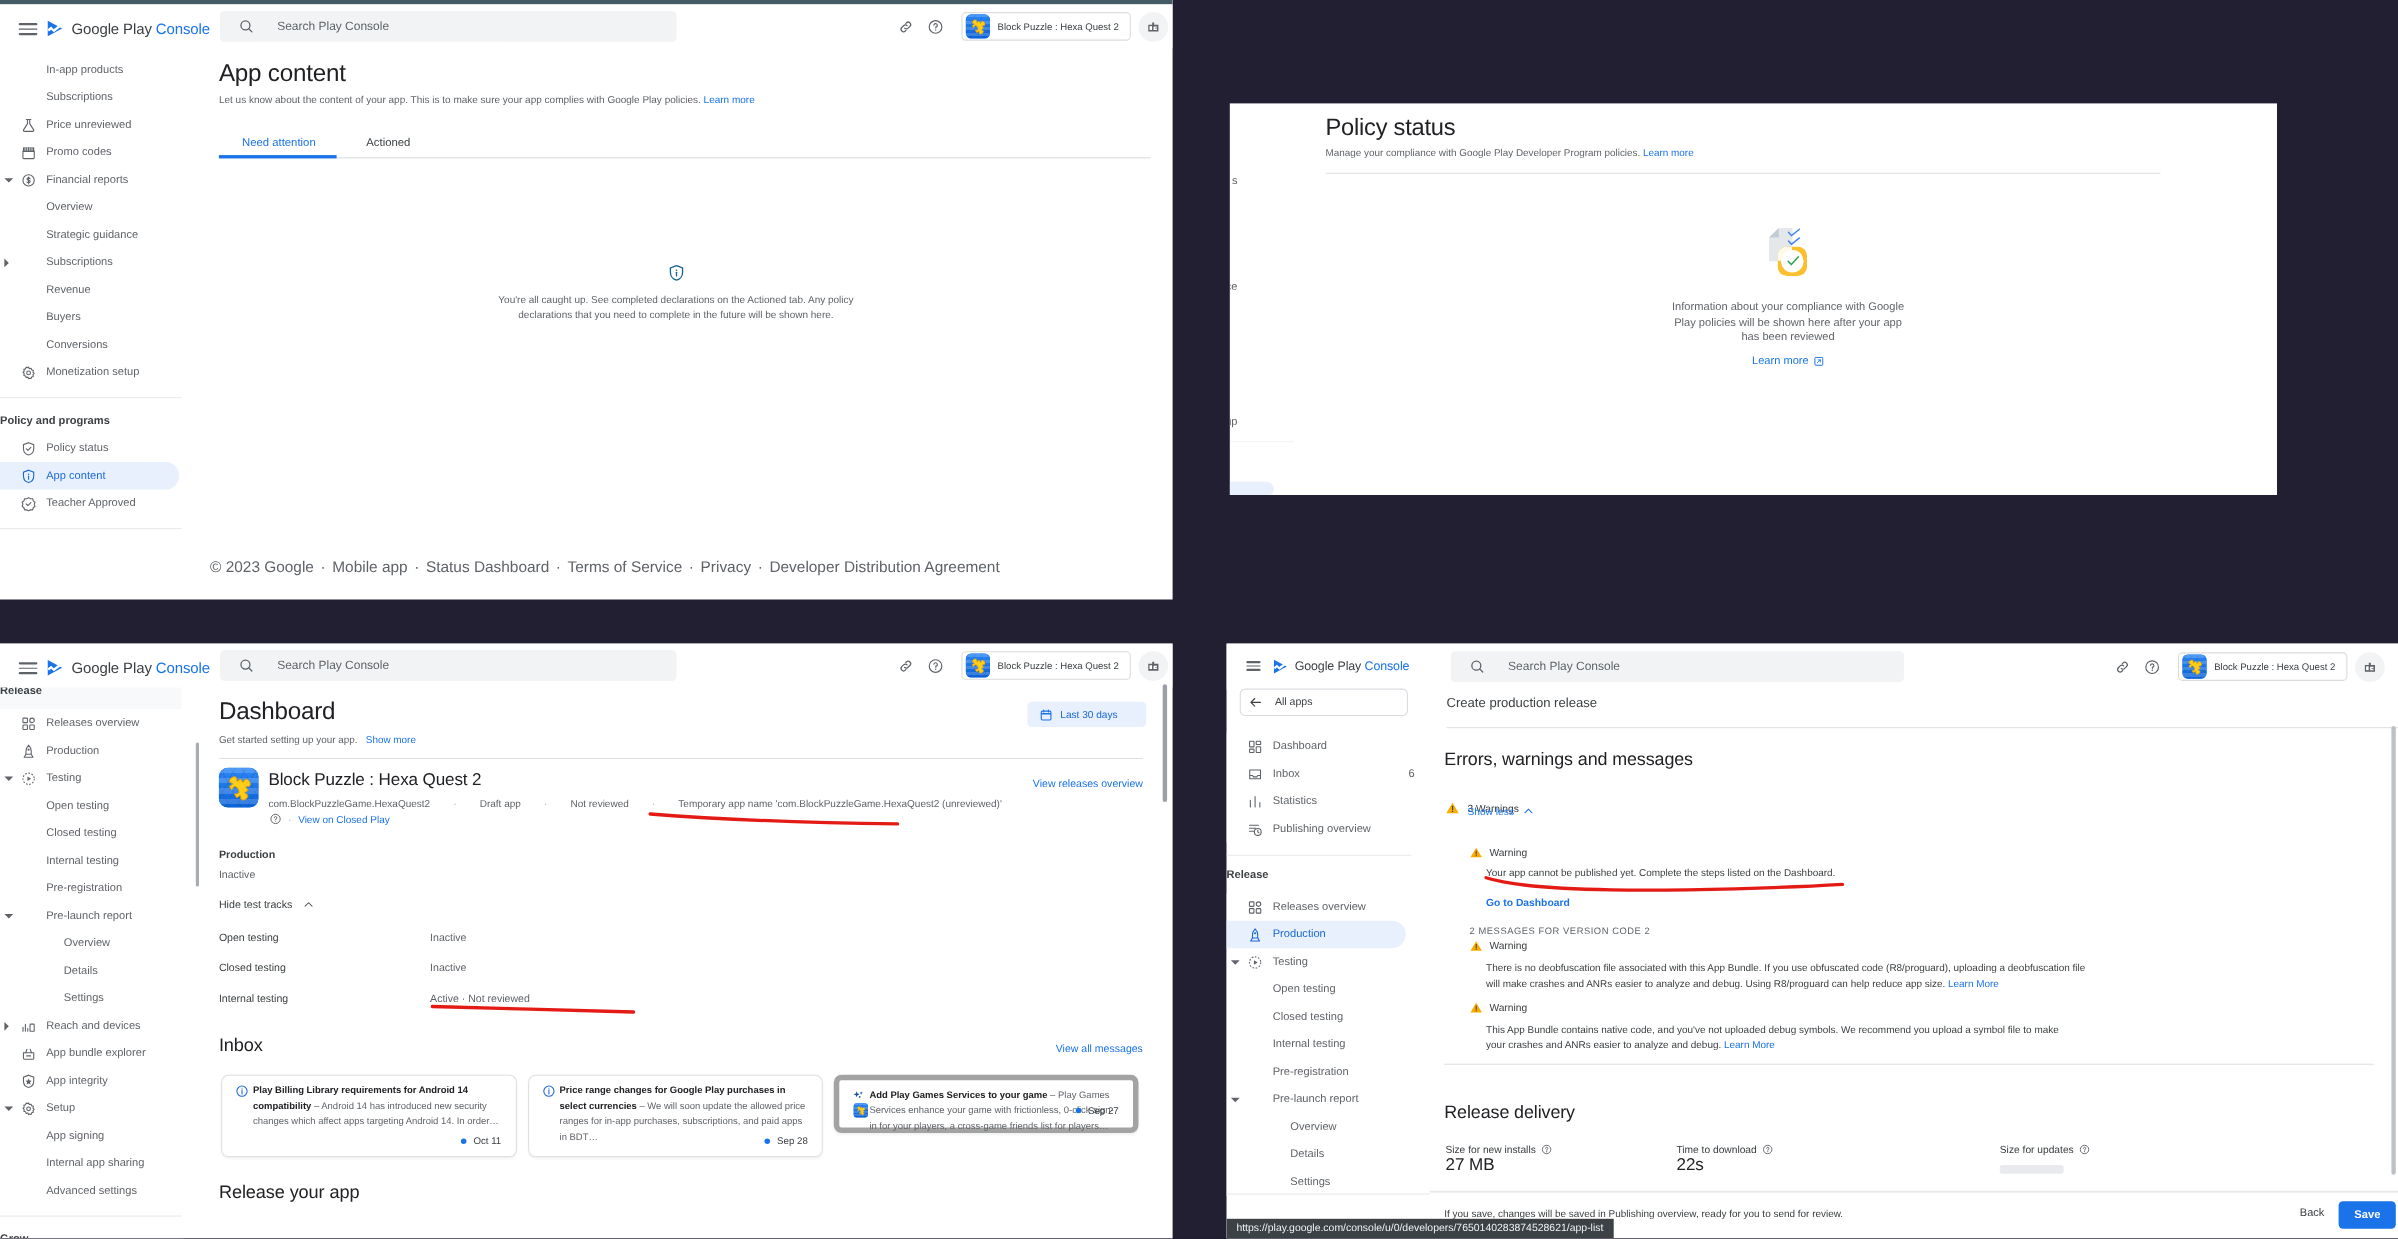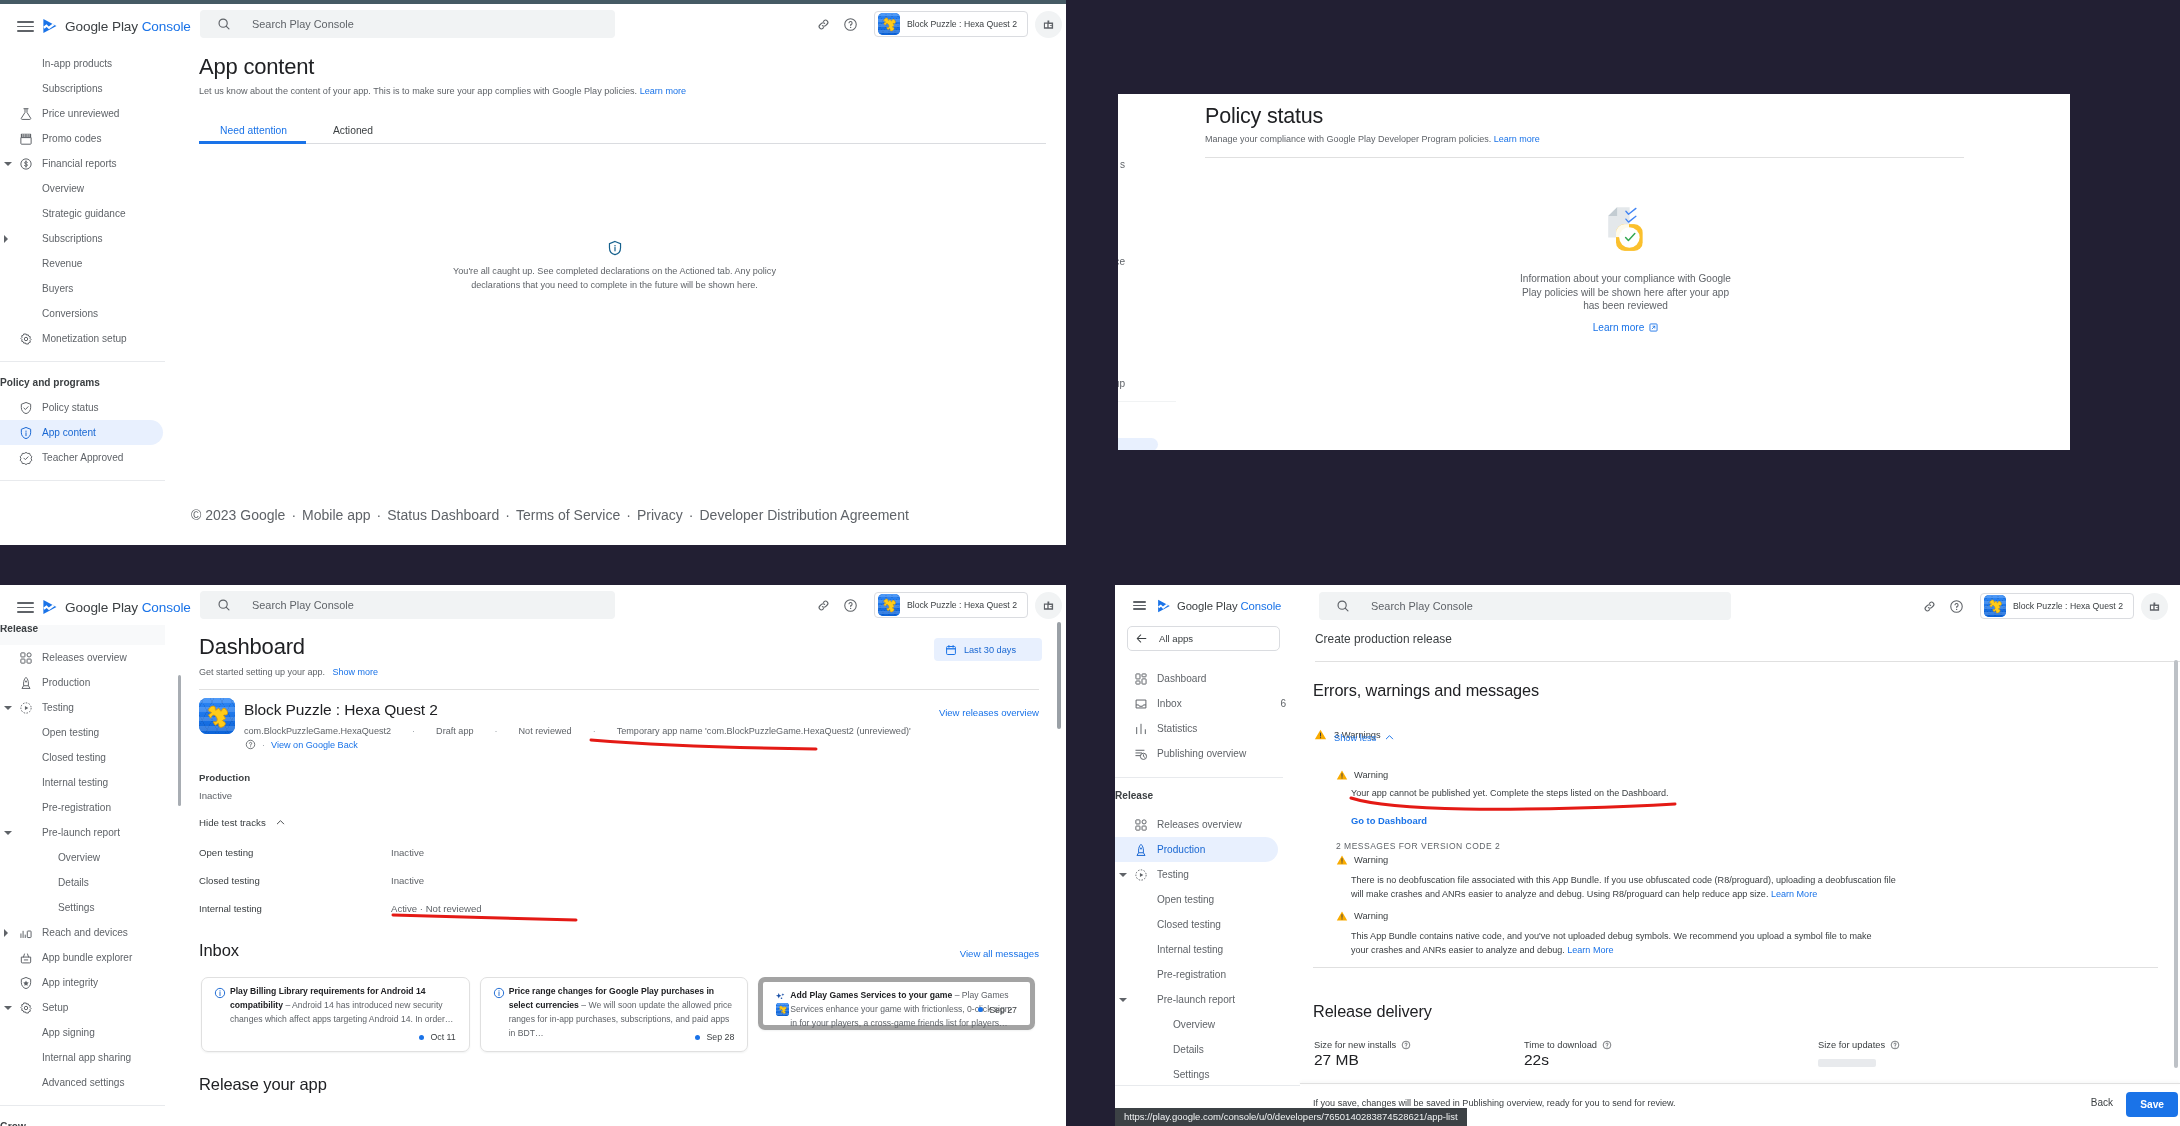--- a/index.html
+++ b/index.html
@@ -530,21 +530,21 @@
           <span style="color:#9aa0a6">·</span>
           <span>Temporary app name 'com.BlockPuzzleGame.HexaQuest2 (unreviewed)'</span>
         </div>
       <div style="position:absolute;left:245px;top:154px;font-size:9.1px;display:flex;align-items:center;gap:6px">
         <svg width="11" height="11" viewBox="0 0 24 24">
             <circle cx="12" cy="12" r="9.2" fill="none" stroke="#5f6368" stroke-width="1.9"></circle>
             <path d="M9.6 9.3a2.5 2.5 0 1 1 2.8 2.9v1.5" fill="none" stroke="#5f6368" stroke-width="1.9" stroke-linecap="round"></path>
             <circle cx="12.2" cy="16.7" r="1.1" fill="#5f6368"></circle>
           </svg>
         <span style="color:#9aa0a6">·</span>
-        <span class="lnk">View on Google Back</span>
+        <span class="lnk">View on Closed Play</span>
       </div>
       <div style="position:absolute;right:27px;top:122.0px;font-size:9.6px" class="lnk">View releases overview</div>
 
       <div style="position:absolute;left:199px;top:187.0px;font-size:9.7px;color:#3c4043;font-weight:bold">Production</div>
       <div style="position:absolute;left:199px;top:205.0px;font-size:9.6px;color:#5f6368">Inactive</div>
       <div style="position:absolute;left:199px;top:232.0px;font-size:9.7px;color:#3c4043;display:flex;align-items:center;gap:9px">
         <span>Hide test tracks</span>
         <svg width="11" height="11" viewBox="0 0 24 24">
             <path d="M5 15 L12 8 L19 15" fill="none" stroke="#3c4043" stroke-width="2" stroke-linecap="round" stroke-linejoin="round"></path>
           </svg>

